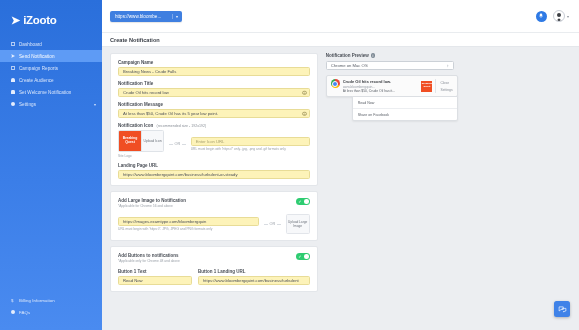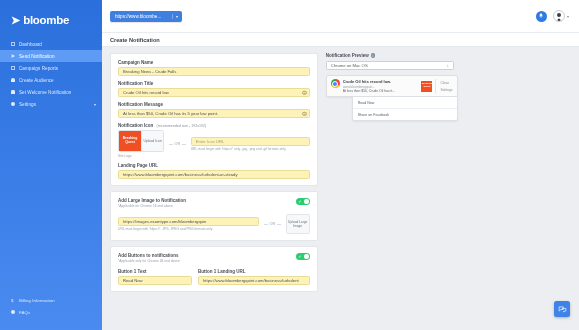--- a/index.html
+++ b/index.html
@@ -229,21 +229,21 @@
   .fab svg { width: 9px; height: 9px; }
 </style>
 </head>
 <body>
 
 <div id="app">
 
   <div class="sidebar">
     <div class="brand">
       <span class="brand-mark">➤</span>
-      <span class="brand-name">bloombe</span>
+      <span class="brand-name">iZooto</span>
     </div>
 
     <div class="nav">
       <div class="nav-item">
         <span class="nav-ic grid"></span>
         <span>Dashboard</span>
       </div>
       <div class="nav-item active">
         <span class="nav-ic send"></span>
         <span>Send Notification</span>

